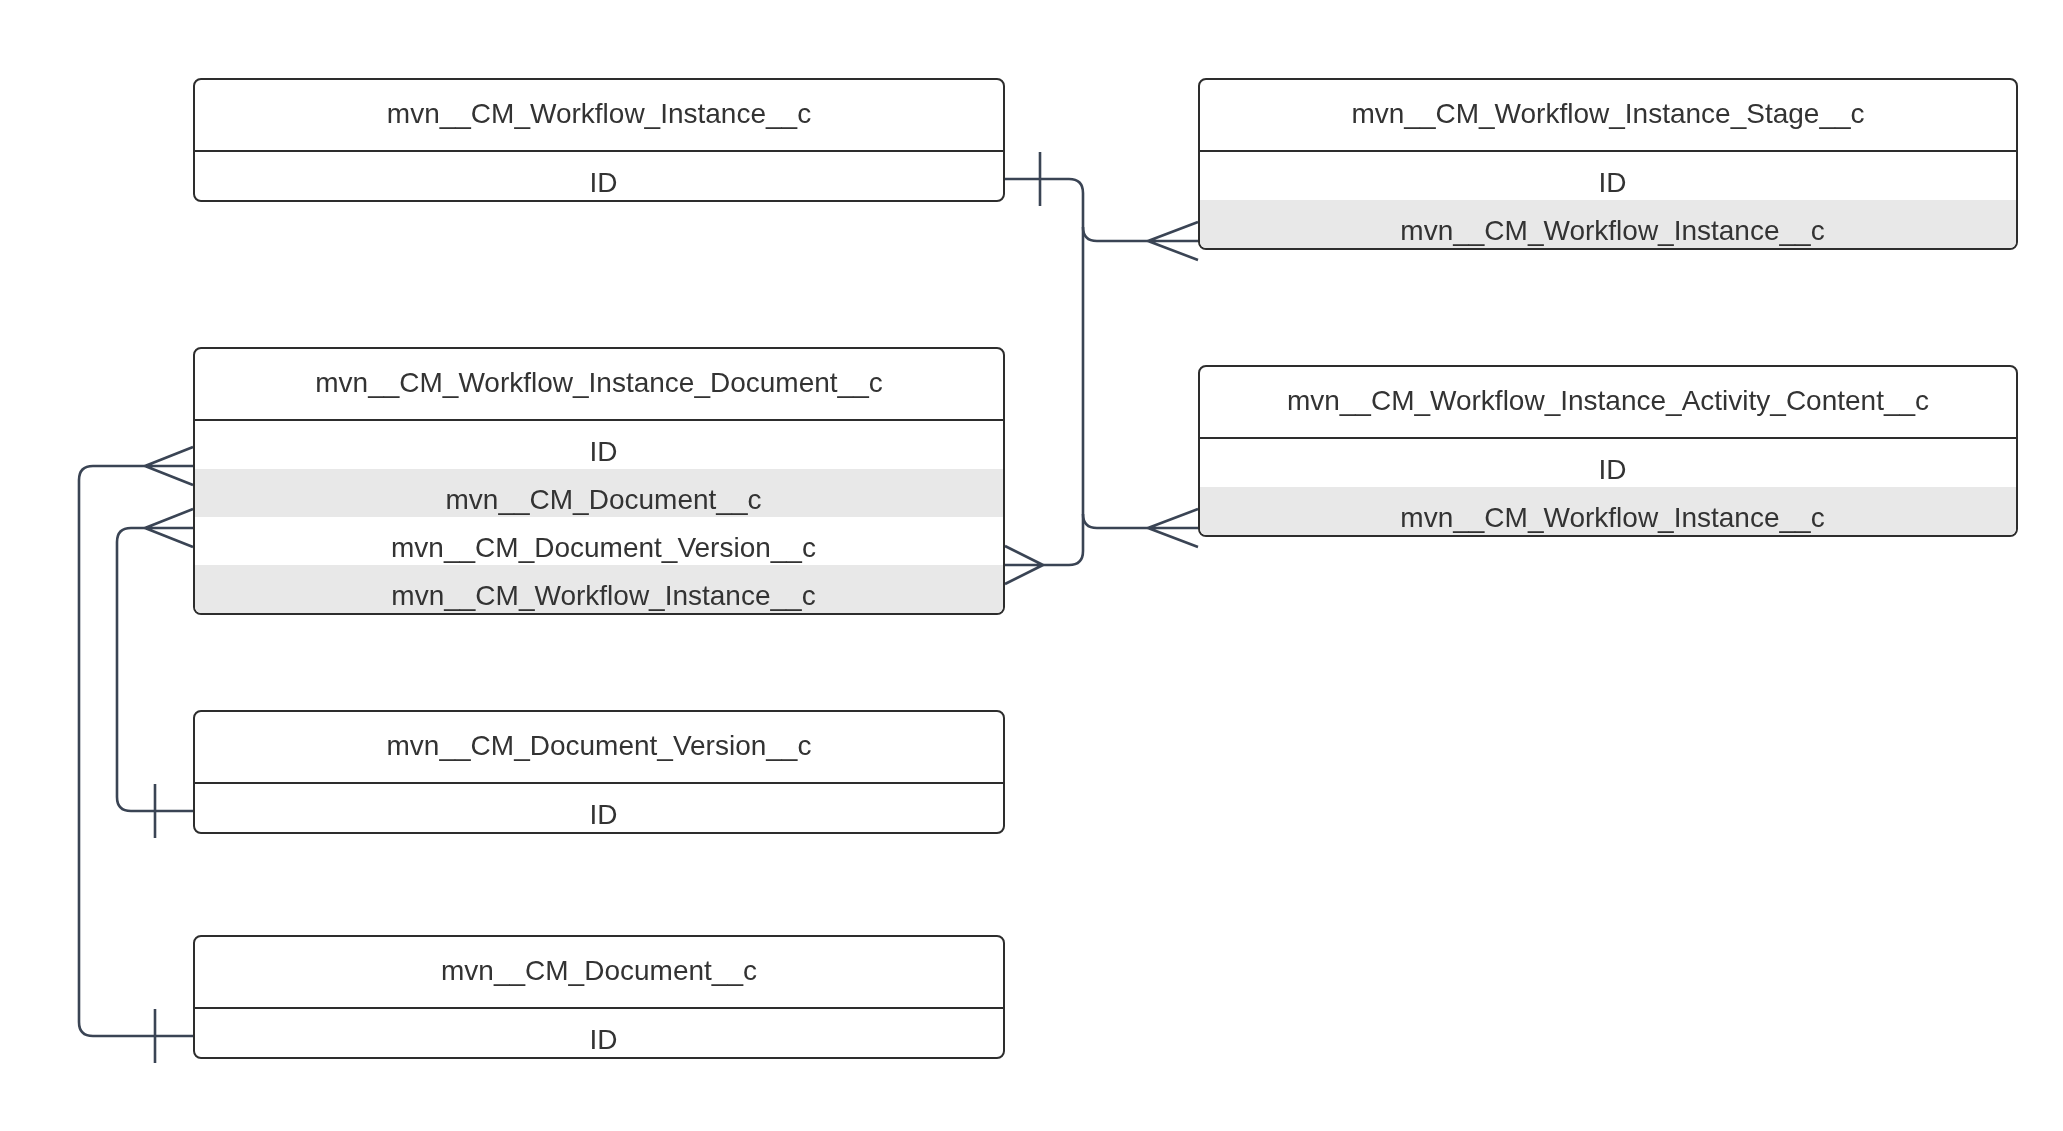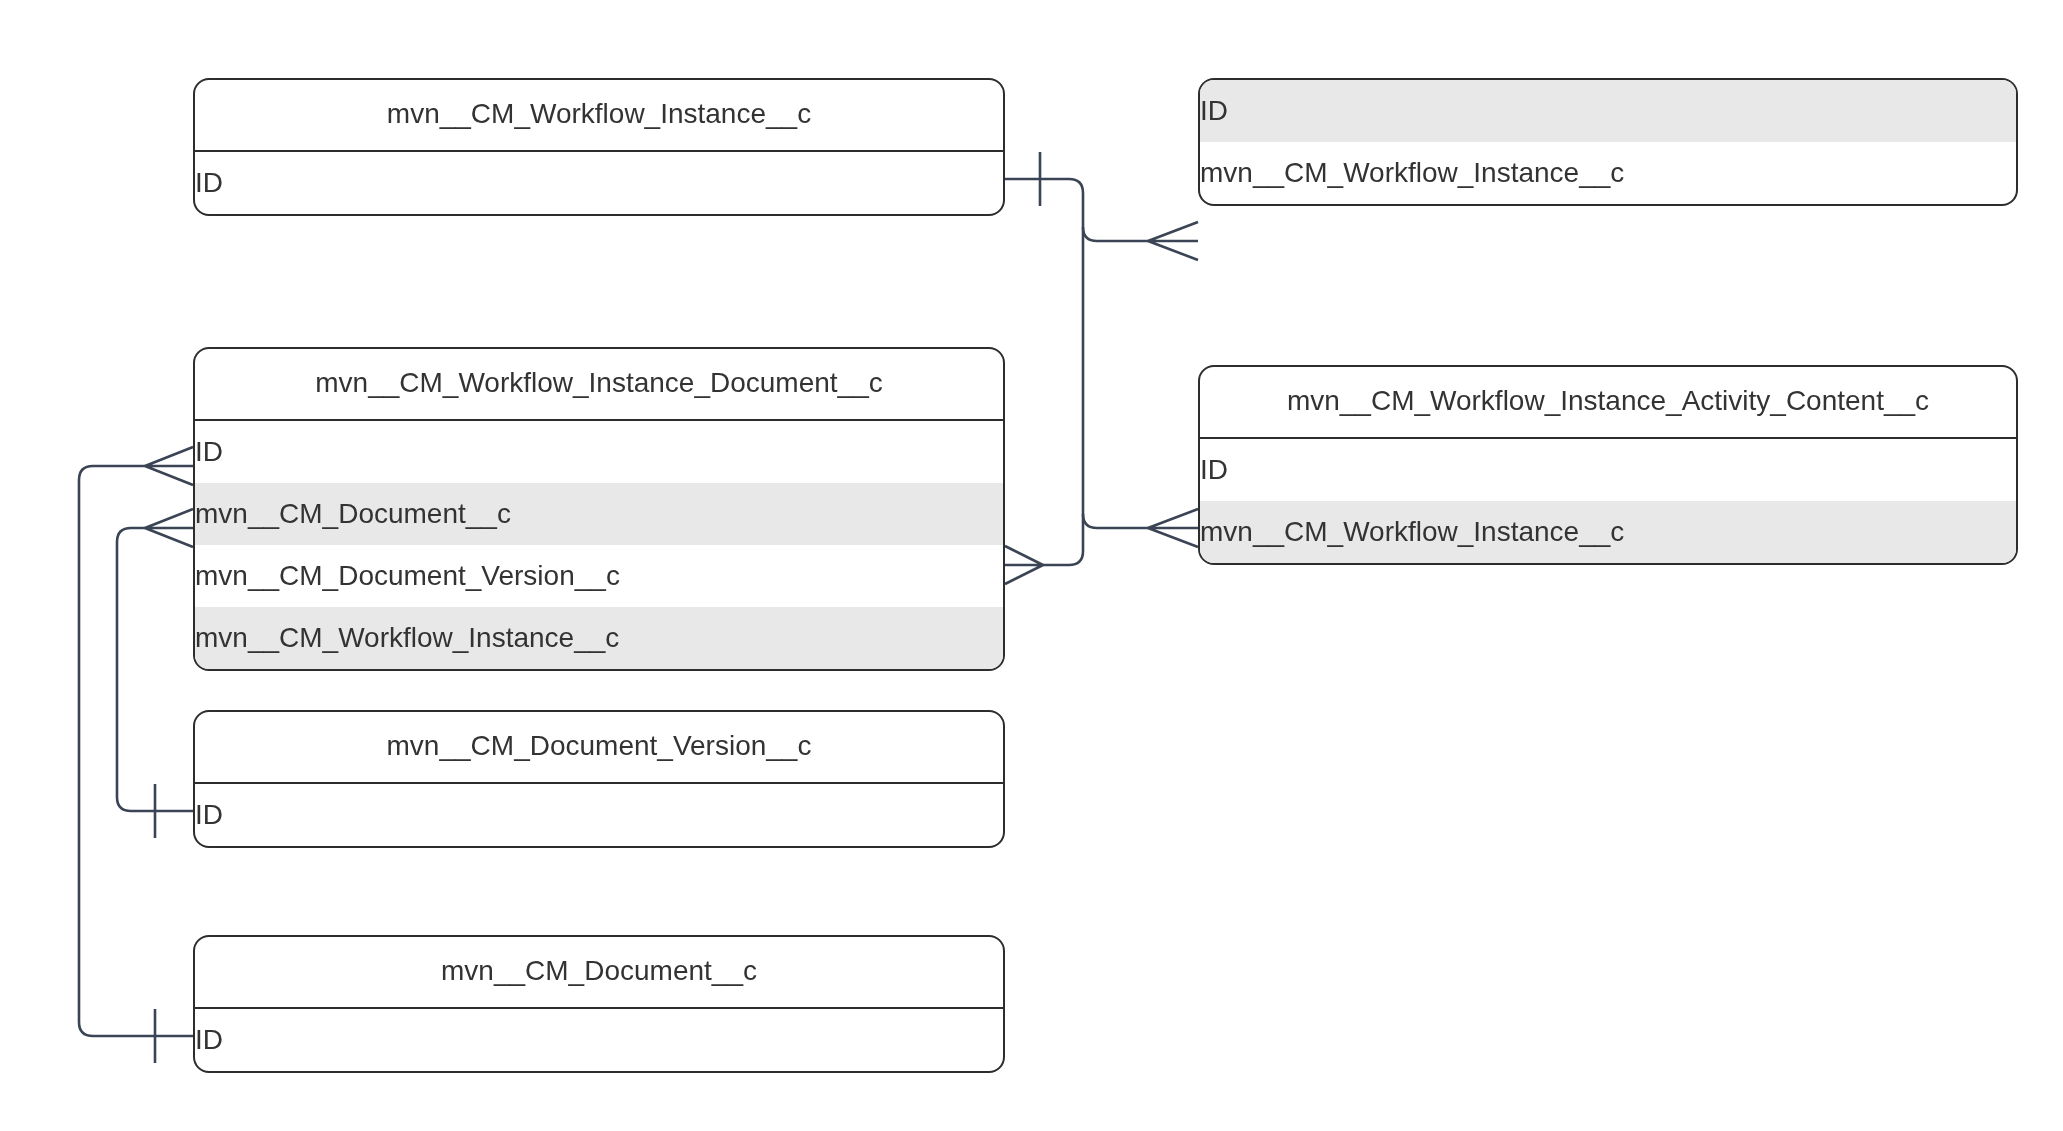--- a/index.html
+++ b/index.html
@@ -20,36 +20,38 @@
   #wires path {
     fill: none;
     stroke: #3a4454;
     stroke-width: 2.6;
     stroke-linejoin: round;
   }
   .entity {
     position: absolute;
     background: #ffffff;
     border: 2.5px solid #2d2d2d;
-    border-radius: 16px;
+    border-radius: 8px;
     overflow: hidden;
     box-sizing: border-box;
     font-size: 28px;
   }
   .entity-title {
     height: 70px;
     line-height: 68px;
     text-align: center;
     border-bottom: 2.5px solid #2d2d2d;
     white-space: nowrap;
   }
   .entity-field {
-    height: 62px;
+    height: 48px;
     line-height: 62px;
+    padding-left: 9px;
     white-space: nowrap;
+    text-align: center;
   }
   
   .entity > .entity-field:nth-child(odd) { background: #e8e8e8; }
 </style>
 </head>
 <body>
 
 <div id="canvas">
 
   <svg id="wires" viewBox="0 0 2063 1131" xmlns="http://www.w3.org/2000/svg">
@@ -82,20 +84,21 @@
       <path d="M 145 466 L 193 466 M 145 466 L 193 447 M 145 466 L 193 485"></path>
     </g>
   </svg>
 
   <div class="entity" style="left:193px; top:78px; width:812px;">
     <div class="entity-title">mvn__CM_Workflow_Instance__c</div>
     <div class="entity-field">ID</div>
   </div>
 
   <div class="entity" style="left:1198px; top:78px; width:820px;">
+    <div class="entity-title">mvn__CM_Workflow_Instance_Stage__c</div>
     <div class="entity-field">ID</div>
     <div class="entity-field">mvn__CM_Workflow_Instance__c</div>
   </div>
 
   <div class="entity" style="left:193px; top:303px; width:812px;margin-top:44px;">
     <div class="entity-title">mvn__CM_Workflow_Instance_Document__c</div>
     <div class="entity-field">ID</div>
     <div class="entity-field">mvn__CM_Document__c</div>
     <div class="entity-field">mvn__CM_Document_Version__c</div>
     <div class="entity-field">mvn__CM_Workflow_Instance__c</div>

